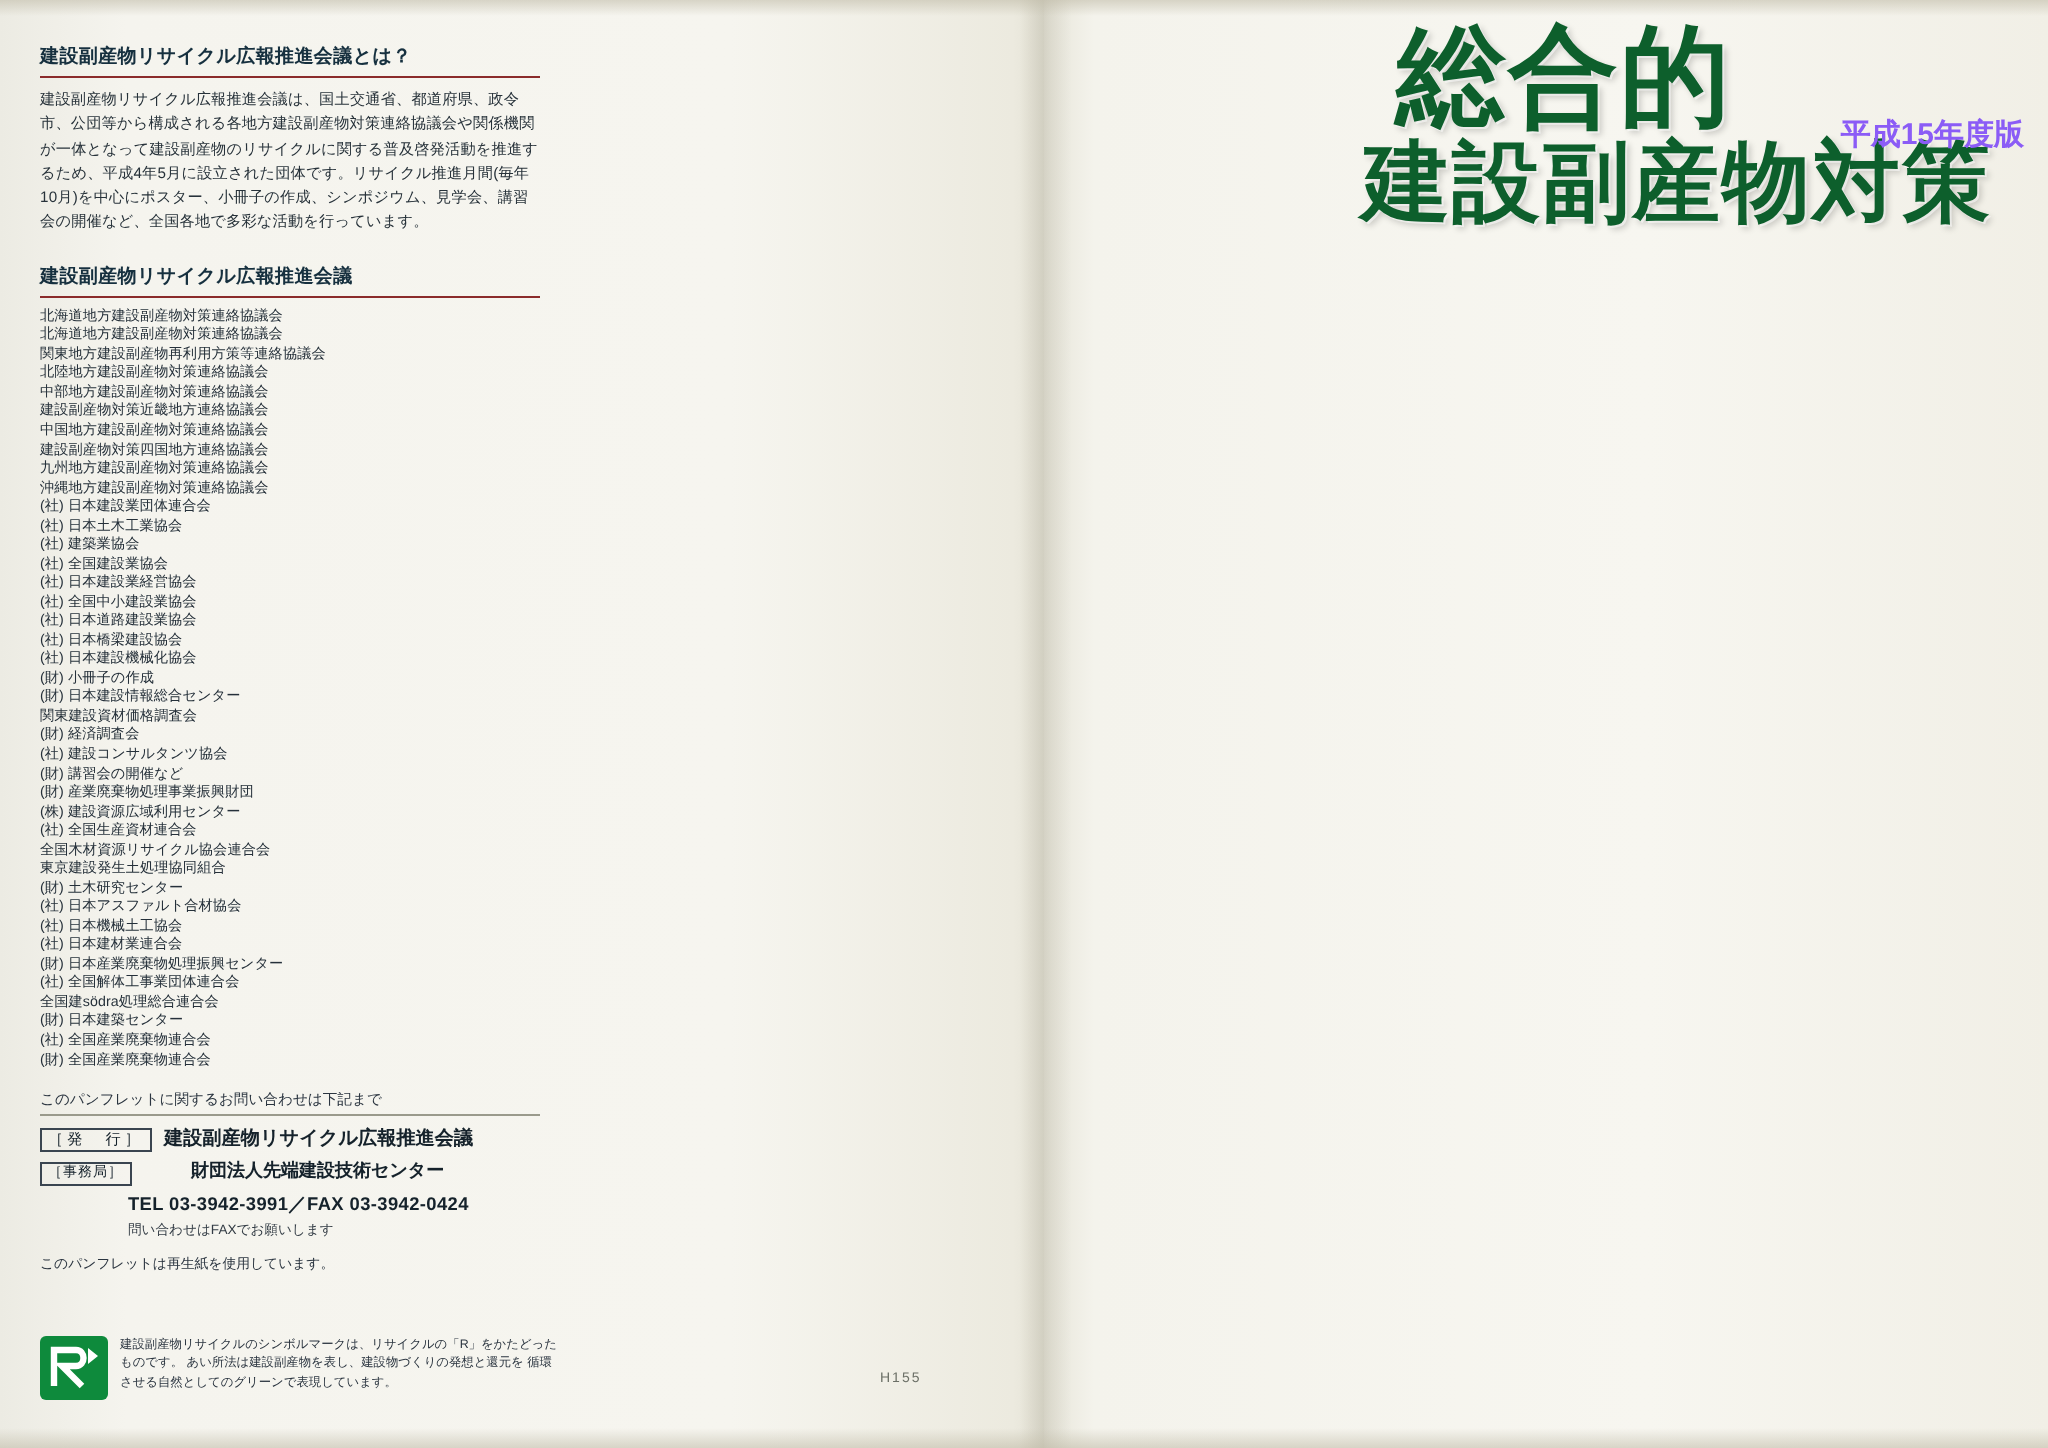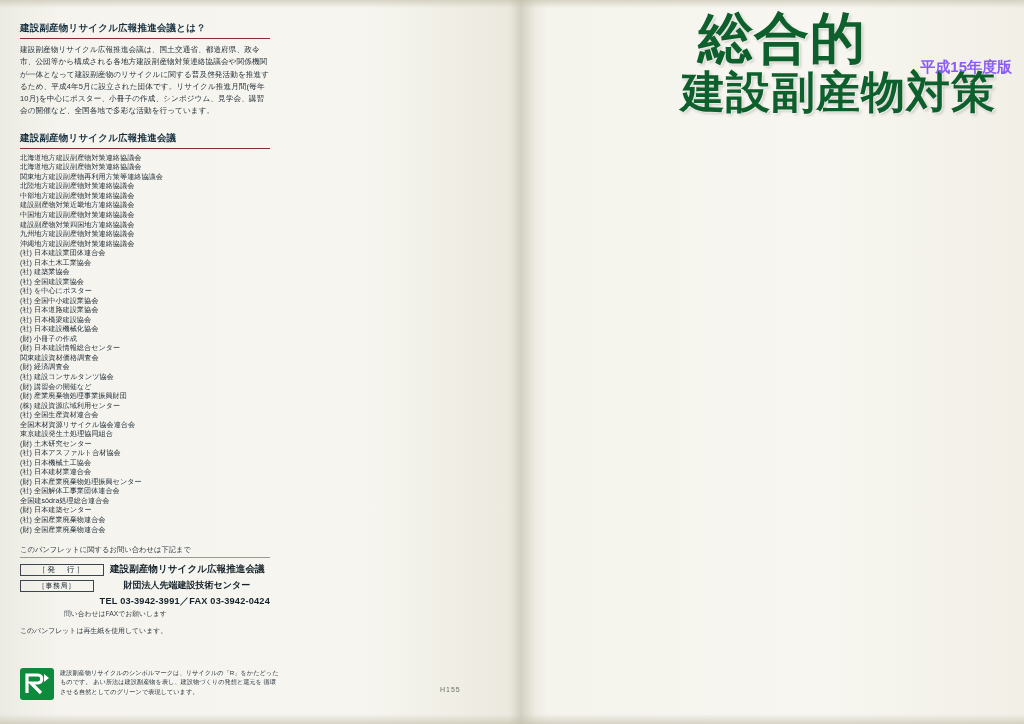--- a/index.html
+++ b/index.html
@@ -101,42 +101,41 @@
     color: #15222b;
   }
   .pub-row {
     display: flex;
     align-items: baseline;
     gap: 6px;
     margin-bottom: 3px;
   }
   .tagbox {
     border: 1px solid #3a4550;
-    padding: 0px 17px;
+    padding: 0px 3px;
     font-size: 7.6px;
     letter-spacing: 2px;
     white-space: nowrap;
     line-height: 1.35;
   }
   .tagbox.small { letter-spacing: 0.5px; font-size: 7px; }
   .pub-strong {
     font-weight: bold;
     font-size: 9.6px;
   }
   .pub-sub {
     font-weight: bold;
     font-size: 9px;
     padding-left: 24px;
   }
   .tel-line {
     margin-left: 44px;
     font-weight: bold;
     font-size: 9.2px;
     letter-spacing: 0.2px;
-    text-align: right;
   }
   .fax-note {
     margin-left: 44px;
     font-size: 6.8px;
     font-weight: normal;
     color: #333c45;
     margin-top: 1px;
   }
   .recycle-note {
     margin-top: 7px;
@@ -243,21 +242,21 @@
         <li>中部地方建設副産物対策連絡協議会</li>
         <li>建設副産物対策近畿地方連絡協議会</li>
         <li>中国地方建設副産物対策連絡協議会</li>
         <li>建設副産物対策四国地方連絡協議会</li>
         <li>九州地方建設副産物対策連絡協議会</li>
         <li>沖縄地方建設副産物対策連絡協議会</li>
         <li>(社) 日本建設業団体連合会</li>
         <li>(社) 日本土木工業協会</li>
         <li>(社) 建築業協会</li>
         <li>(社) 全国建設業協会</li>
-        <li>(社) を中心にポスター</li>
+        <li>(社) 日本建設業経営協会</li>
         <li>(社) 全国中小建設業協会</li>
         <li>(社) 日本道路建設業協会</li>
         <li>(社) 日本橋梁建設協会</li>
         <li>(社) 日本建設機械化協会</li>
         <li>(財) 小冊子の作成</li>
         <li>(財) 日本建設情報総合センター</li>
         <li>関東建設資材価格調査会</li>
         <li>(財) 経済調査会</li>
         <li>(社) 建設コンサルタンツ協会</li>
         <li>(財) 講習会の開催など</li>

